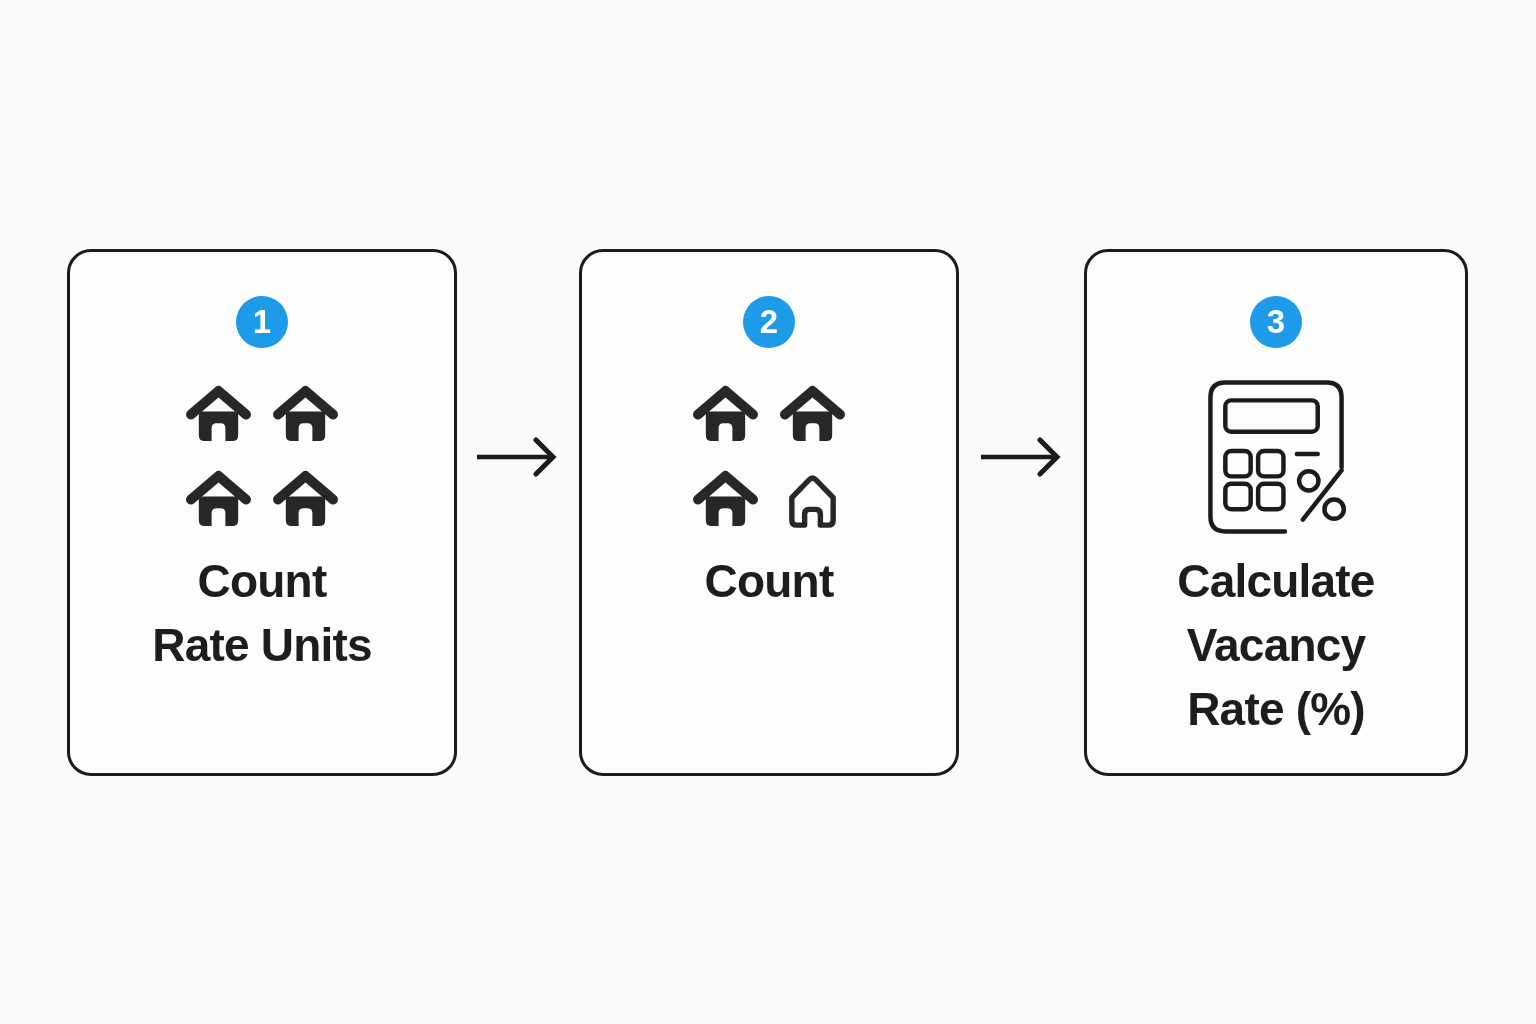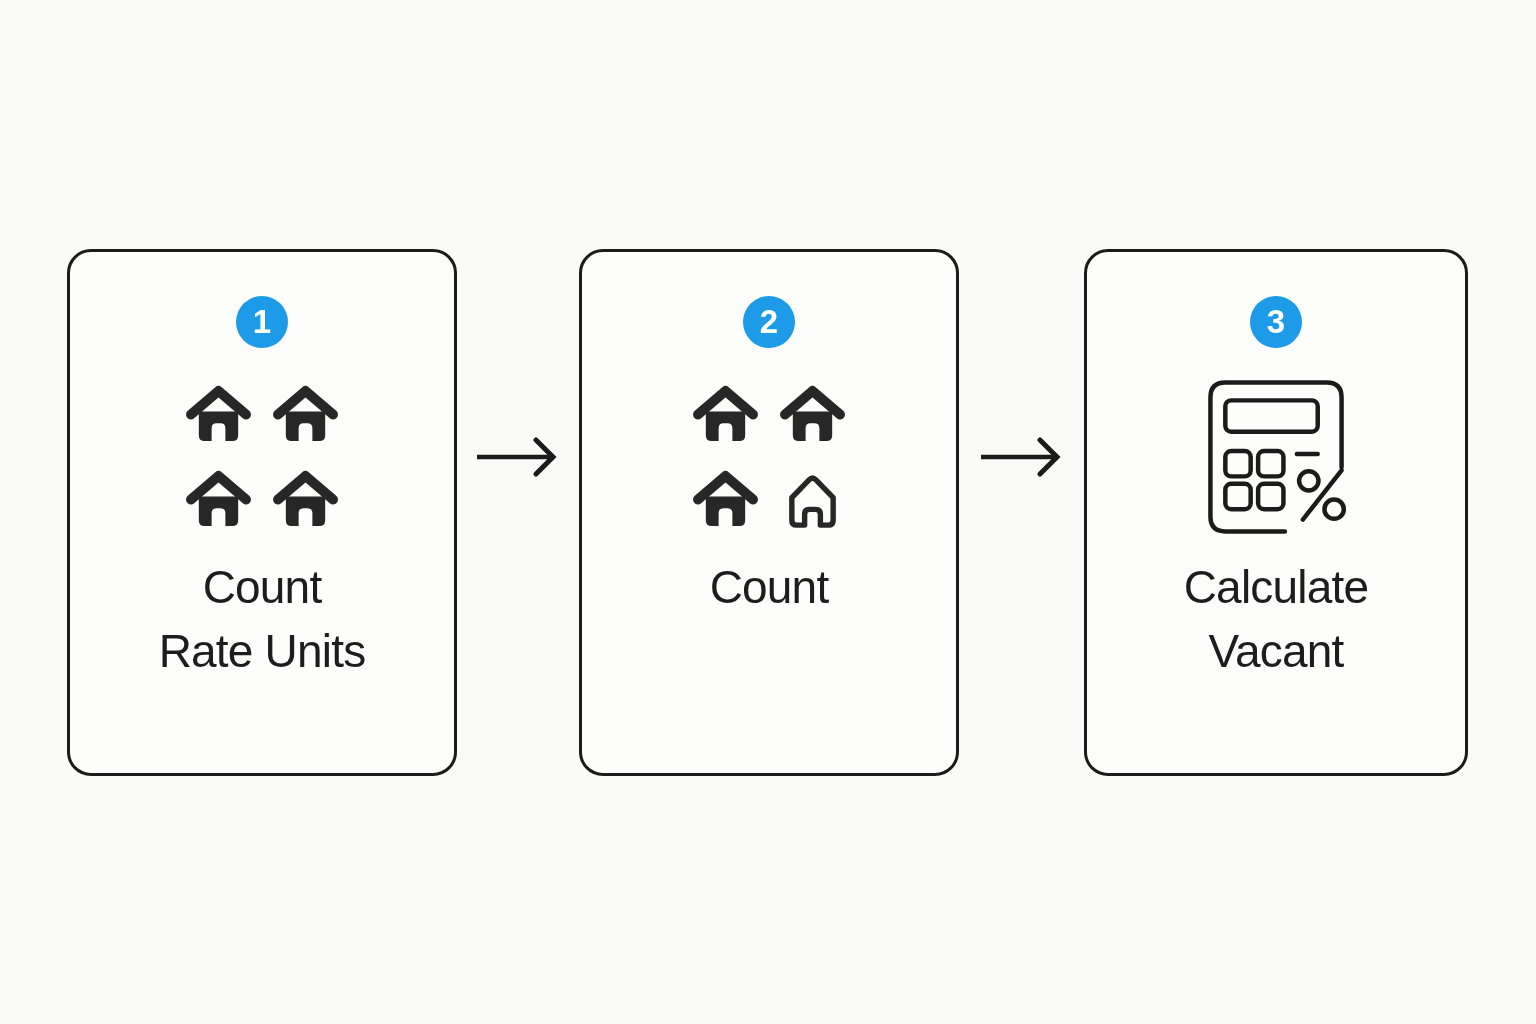--- a/index.html
+++ b/index.html
@@ -49,24 +49,24 @@
     justify-content: center;
   }
   .houses-grid {
     display: grid;
     grid-template-columns: 65px 65px;
     column-gap: 22px;
     row-gap: 24px;
   }
   .houses-grid svg { display: block; }
   .label {
-    margin-top: 22px;
+    margin-top: 16px;
     font-size: 46px;
     line-height: 64px;
-    font-weight: 400;
+    font-weight: 700;
     color: #1D1D1F;
     letter-spacing: -0.8px;
     text-align: center;
   }
   .label span { display: block; }
   .arrowbox {
     height: 527px;
     display: flex;
     justify-content: center;
   }
@@ -170,17 +170,18 @@
 
   <section class="card w3">
     <div class="badge">3</div>
     <div class="icon-area">
       <svg width="152" height="161">
           <use href="#calculator-percent"></use>
         </svg>
     </div>
     <div class="label">
       <span>Calculate</span>
-      <span>Vacant</span>
+      <span>Vacancy</span>
+      <span>Rate (%)</span>
     </div>
   </section>
 
 </div>
 
 </body></html>

